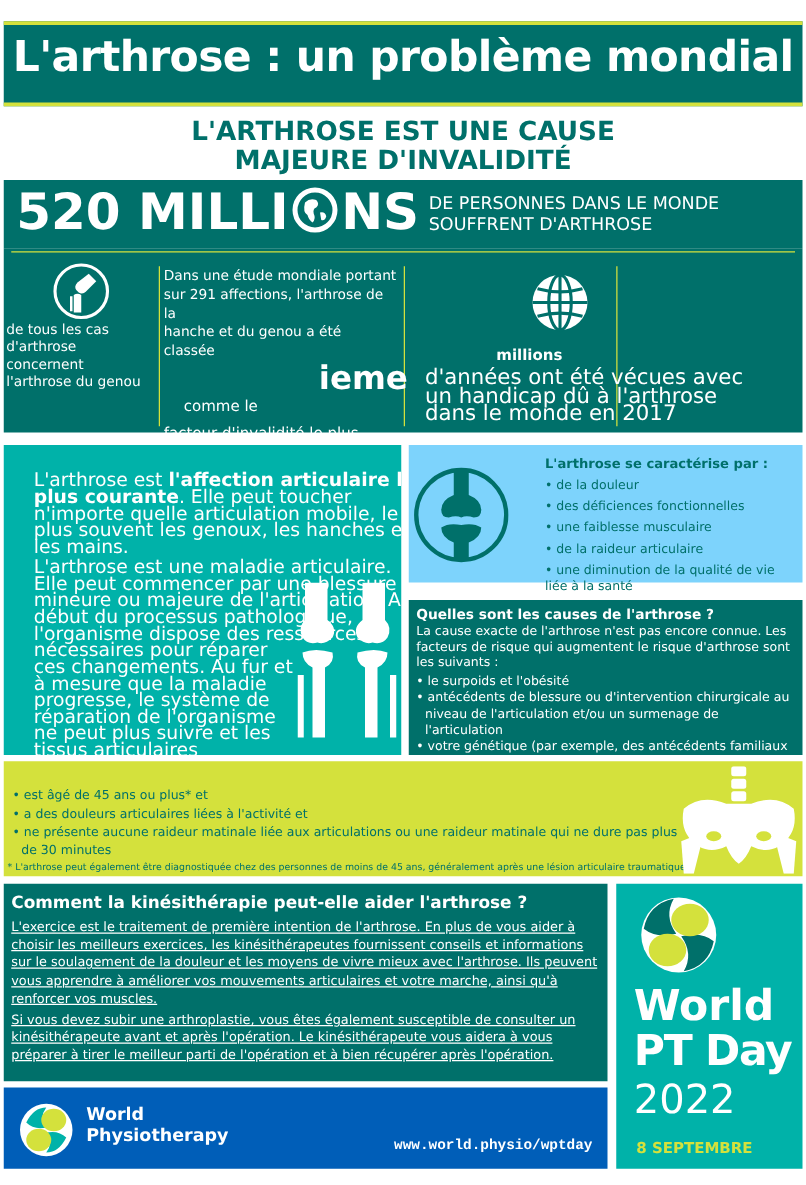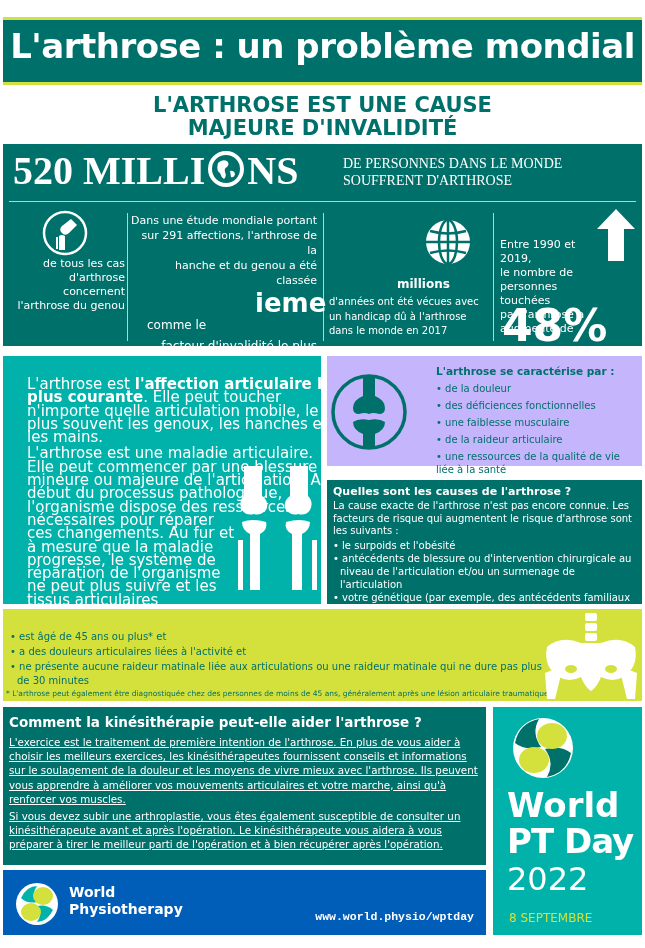--- a/index.html
+++ b/index.html
@@ -7,61 +7,61 @@
   body { font-family: "DejaVu Sans", "Liberation Sans", sans-serif; position: relative; color: #fff; }
   .abs { position: absolute; }
 
   
   .title-bar { left: 3px; top: 17px; width: 639px; height: 68px; background: #00706a; border-top: 3px solid #d4e13c; border-bottom: 3px solid #d4e13c; }
   .title-text { position: absolute; left: 0; right: 0; top: 6px; text-align: center; font-size: 34px; font-weight: bold; color: #fff; letter-spacing: -0.5px; white-space: nowrap; }
 
   .subtitle { left: 0; top: 94px; width: 645px; text-align: center; color: #00706a; font-size: 21px; font-weight: bold; line-height: 23px; }
 
   
-  .big-bar { left: 3px; top: 144px; width: 639px; height: 55px; background: #00706a; font-family: Liberation Serif, serif; }
+  .big-bar { left: 3px; top: 144px; width: 639px; height: 55px; background: #00706a; }
   .big-num { position: absolute; left: 10px; top: 3px; font-size: 40px; font-weight: bold; color: #fff; letter-spacing: 0px; white-space: nowrap; }
   .big-desc { position: absolute; left: 340px; top: 11px; font-size: 14px; line-height: 17px; color: #ffffff; white-space: nowrap; }
   .globe-inline { display: inline-block; width: 40px; height: 40px; vertical-align: -5px; margin: 0 1px; }
 
   
   .stats { left: 3px; top: 199px; width: 639px; height: 147px; background: #00706a; }
   .stats-line { position: absolute; left: 6px; right: 6px; top: 2px; height: 1px; background: #d4e13c; }
   .vdiv { position: absolute; top: 14px; height: 128px; width: 1px; background: #d4e13c; }
-  .stat-col { position: absolute; top: 8px; text-align: right; color: #fff; }
+  .stat-col { position: absolute; top: 8px; text-align: left; color: #fff; }
   .stat1 { left: 2px; width: 120px; }
   .stat1 .icon { width: 48px; height: 48px; margin: 2px auto 0; display: block; }
   .stat1 .big { font-size: 46px; font-weight: bold; line-height: 48px; margin-top: 2px; }
   .stat1 .small { font-size: 11px; line-height: 14px; }
   .stat2 { left: 128px; width: 186px; }
   .stat2 .top { font-size: 11px; line-height: 15px; margin-top: 6px; }
   .stat2 .row11 { position: relative; height: 48px; margin-top: 0; }
   .stat2 .pre { position: absolute; left: 16px; top: 30px; font-size: 12px; }
   .stat2 .num { position: absolute; left: 70px; top: -4px; font-size: 48px; font-weight: bold; line-height: 56px; }
   .stat2 .sup { position: absolute; left: 124px; top: 0px; font-size: 26px; font-weight: bold; }
   .stat2 .bottom { font-size: 12px; line-height: 16px; margin-top: 2px; }
   .stat3 { left: 324px; width: 165px; text-align: left; }
   .stat3 .globe { position: absolute; left: 96px; top: 10px; width: 50px; height: 50px; }
   .stat3 .num { position: absolute; left: 2px; top: 40px; font-size: 44px; font-weight: bold; line-height: 50px; }
   .stat3 .unit { position: absolute; left: 70px; top: 70px; font-size: 12px; font-weight: bold; text-align: right; }
-  .stat3 .desc { position: absolute; left: 2px; top: 88px; font-size: 10px; line-height: 14.5px; width: 165px; white-space: nowrap; }
+  .stat3 .desc { position: absolute; left: 13px; top: 88px; font-size: 17px; line-height: 14.5px; width: 165px; white-space: nowrap; }
   .stat4 { left: 497px; width: 140px; text-align: left; }
   .stat4 .arrow { position: absolute; left: 97px; top: 2px; width: 38px; height: 52px; }
   .stat4 .desc { position: absolute; left: 0; top: 31px; font-size: 11px; line-height: 14px; width: 100px; }
   .stat4 .num { position: absolute; left: 2px; top: 96px; font-size: 44px; font-weight: bold; line-height: 46px; }
 
   
   .what { left: 3px; top: 356px; width: 318px; height: 248px; background: #00b2a9; }
   .what h2 { position: absolute; left: 7px; top: 5px; font-size: 13px; font-weight: bold; color: #fff; }
   .what .body { position: absolute; left: 24px; top: 22px; width: 306px; font-size: 15px; line-height: 13.3px; color: #fff; }
   .what p { margin-bottom: 3px; }
   .what .narrow { width: 210px; display: block; }
   .knees { position: absolute; left: 235px; top: 110px; width: 80px; height: 130px; }
 
   
-  .charac { left: 327px; top: 356px; width: 315px; height: 110px; background: #c4b5fd; }
+  .charac { left: 327px; top: 356px; width: 315px; height: 110px; background: #7dd3fc; }
   .charac .icon { position: absolute; left: 8px; top: 20px; width: 62px; height: 78px; }
   .charac h3 { position: absolute; left: 109px; top: 9px; font-size: 10.5px; font-weight: bold; color: #00706a; }
   .charac ul { position: absolute; left: 109px; top: 24px; list-style: none; font-size: 10px; line-height: 17px; color: #00706a; width: 200px; }
   .charac li:before { content: "• "; }
   .charac li.two { line-height: 13px; margin-top: 2px; }
 
   
   .causes { left: 327px; top: 480px; width: 315px; height: 124px; background: #00706a; }
   .causes h3 { position: absolute; left: 6px; top: 5px; font-size: 11px; font-weight: bold; color: #fff; }
   .causes .body { position: absolute; left: 6px; top: 20px; width: 306px; font-size: 10px; line-height: 12.6px; color: #fff; }
@@ -89,21 +89,21 @@
   .footer .logo { position: absolute; left: 12px; top: 12px; width: 44px; height: 44px; }
   .footer .name { position: absolute; left: 66px; top: 14px; font-size: 14px; font-weight: bold; line-height: 17px; color: #fff; }
   .footer .url { position: absolute; right: 12px; top: 40px; font-size: 11.5px; font-weight: bold; color: #fff; font-family: Liberation Mono, monospace; }
 
   
   .ptday { left: 493px; top: 707px; width: 149px; height: 228px; background: #00b2a9; }
   .ptday .logo { position: absolute; left: 18px; top: 10px; width: 64px; height: 62px; }
   .ptday .w1 { position: absolute; left: 14px; top: 80px; font-size: 34px; font-weight: bold; line-height: 36px; color: #fff; }
   .ptday .w2 { position: absolute; left: 14px; top: 116px; font-size: 34px; font-weight: bold; line-height: 36px; color: #fff; letter-spacing: -1px; }
   .ptday .yr { position: absolute; left: 14px; top: 154px; font-size: 32px; line-height: 36px; color: #fff; font-weight: normal; }
-  .ptday .date { position: absolute; left: 16px; top: 204px; font-size: 12px; font-weight: normal; color: #d4e13c; }
+  .ptday .date { position: absolute; left: 16px; top: 204px; font-size: 12px; font-weight: bold; color: #d4e13c; }
 </style>
 </head>
 <body>
 
 <div class="abs title-bar">
   <div class="title-text">L'arthrose : un problème mondial</div>
 </div>
 <div class="abs subtitle">
   <div>L'ARTHROSE EST UNE CAUSE</div>
   <div>MAJEURE D'INVALIDITÉ</div>
@@ -164,33 +164,20 @@
       </g>
     </svg>
     <div class="unit">millions</div>
     <div class="desc">
       <div>d'années ont été vécues avec</div>
       <div>un handicap dû à l'arthrose</div>
       <div>dans le monde en 2017</div>
     </div>
   </div>
 
-  <div class="stat-col stat4" style="height:140px">
-    <svg class="arrow" viewBox="0 0 38 52">
-      <path d="M19 0 L38 20 L27 20 L27 52 L11 52 L11 20 L0 20 Z" fill="#fff"></path>
-    </svg>
-    <div class="desc">
-      <div>Entre 1990 et 2019,</div>
-      <div>le nombre de</div>
-      <div>personnes touchées</div>
-      <div>par l'arthrose a</div>
-      <div>augmenté de</div>
-    </div>
-    <div class="num">48%</div>
-  </div>
 </div>
 
 <div class="abs what">
   <div class="body">
     <p><span>L'arthrose est </span><b>l'affection articulaire la plus courante</b><span>. Elle peut toucher n'importe quelle articulation mobile, le plus souvent les genoux, les hanches et les mains.</span></p>
     <p><span>L'arthrose est une maladie articulaire. Elle peut commencer par une blessure mineure ou majeure de l'articulation. Au début du processus pathologique, l'organisme dispose des ressources</span> <span class="narrow">nécessaires pour réparer ces changements. Au fur et à mesure que la maladie progresse, le système de réparation de l'organisme ne peut plus suivre et les tissus articulaires commencent à se dégrader, ce qui se traduit par un amincissement du cartilage, un remaniement des os, des bosses osseuses et une inflammation des articulations.</span></p>
     <p class="narrow">Malgré ces changements, l'articulation peut toujours fonctionner normalement, sans douleur ni raideur.</p>
   </div>
   <svg class="knees" viewBox="0 0 80 130">
     <g fill="#fff">
@@ -209,21 +196,21 @@
     <circle cx="38" cy="40" r="36" fill="none" stroke="#00706a" stroke-width="3.5"></circle>
     <path d="M32 4 h12 v20 q10 4 10 12 q0 6 -6 6 q-6 -2 -10 0 q-4 -2 -10 0 q-6 0 -6 -6 q0 -8 10 -12z" fill="#00706a"></path>
     <path d="M22 50 q6 -4 16 -2 q10 -2 16 2 q0 8 -10 12 v14 h-12 v-14 q-10 -4 -10 -12z" fill="#00706a"></path>
   </svg>
   <h3>L'arthrose se caractérise par :</h3>
   <ul>
     <li>de la douleur</li>
     <li>des déficiences fonctionnelles</li>
     <li>une faiblesse musculaire</li>
     <li>de la raideur articulaire</li>
-    <li class="two">une ressources de la qualité de vie liée à la santé</li>
+    <li class="two">une diminution de la qualité de vie liée à la santé</li>
   </ul>
 </div>
 
 <div class="abs causes">
   <h3>Quelles sont les causes de l'arthrose ?</h3>
   <div class="body">
     <div>La cause exacte de l'arthrose n'est pas encore connue. Les facteurs de risque qui augmentent le risque d'arthrose sont les suivants :</div>
     <ul>
       <li>le surpoids et l'obésité</li>
       <li>antécédents de blessure ou d'intervention chirurgicale au niveau de l'articulation et/ou un surmenage de l'articulation</li>

